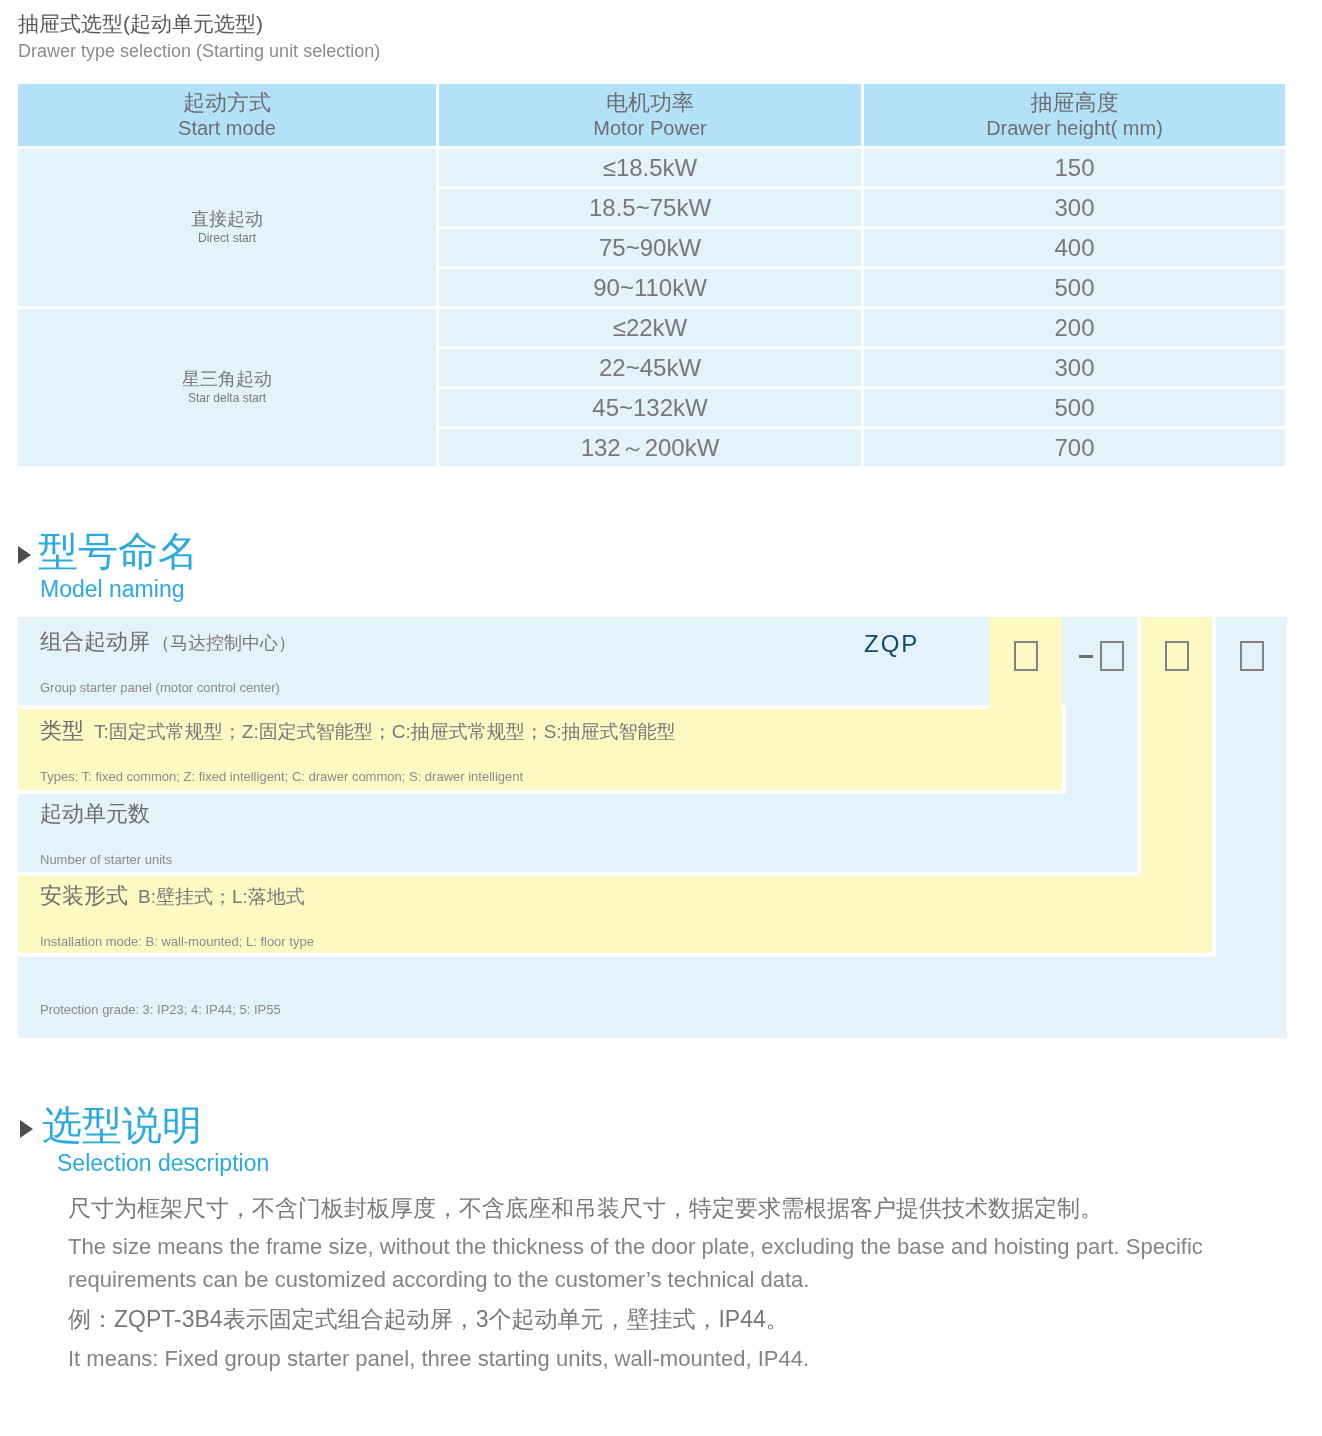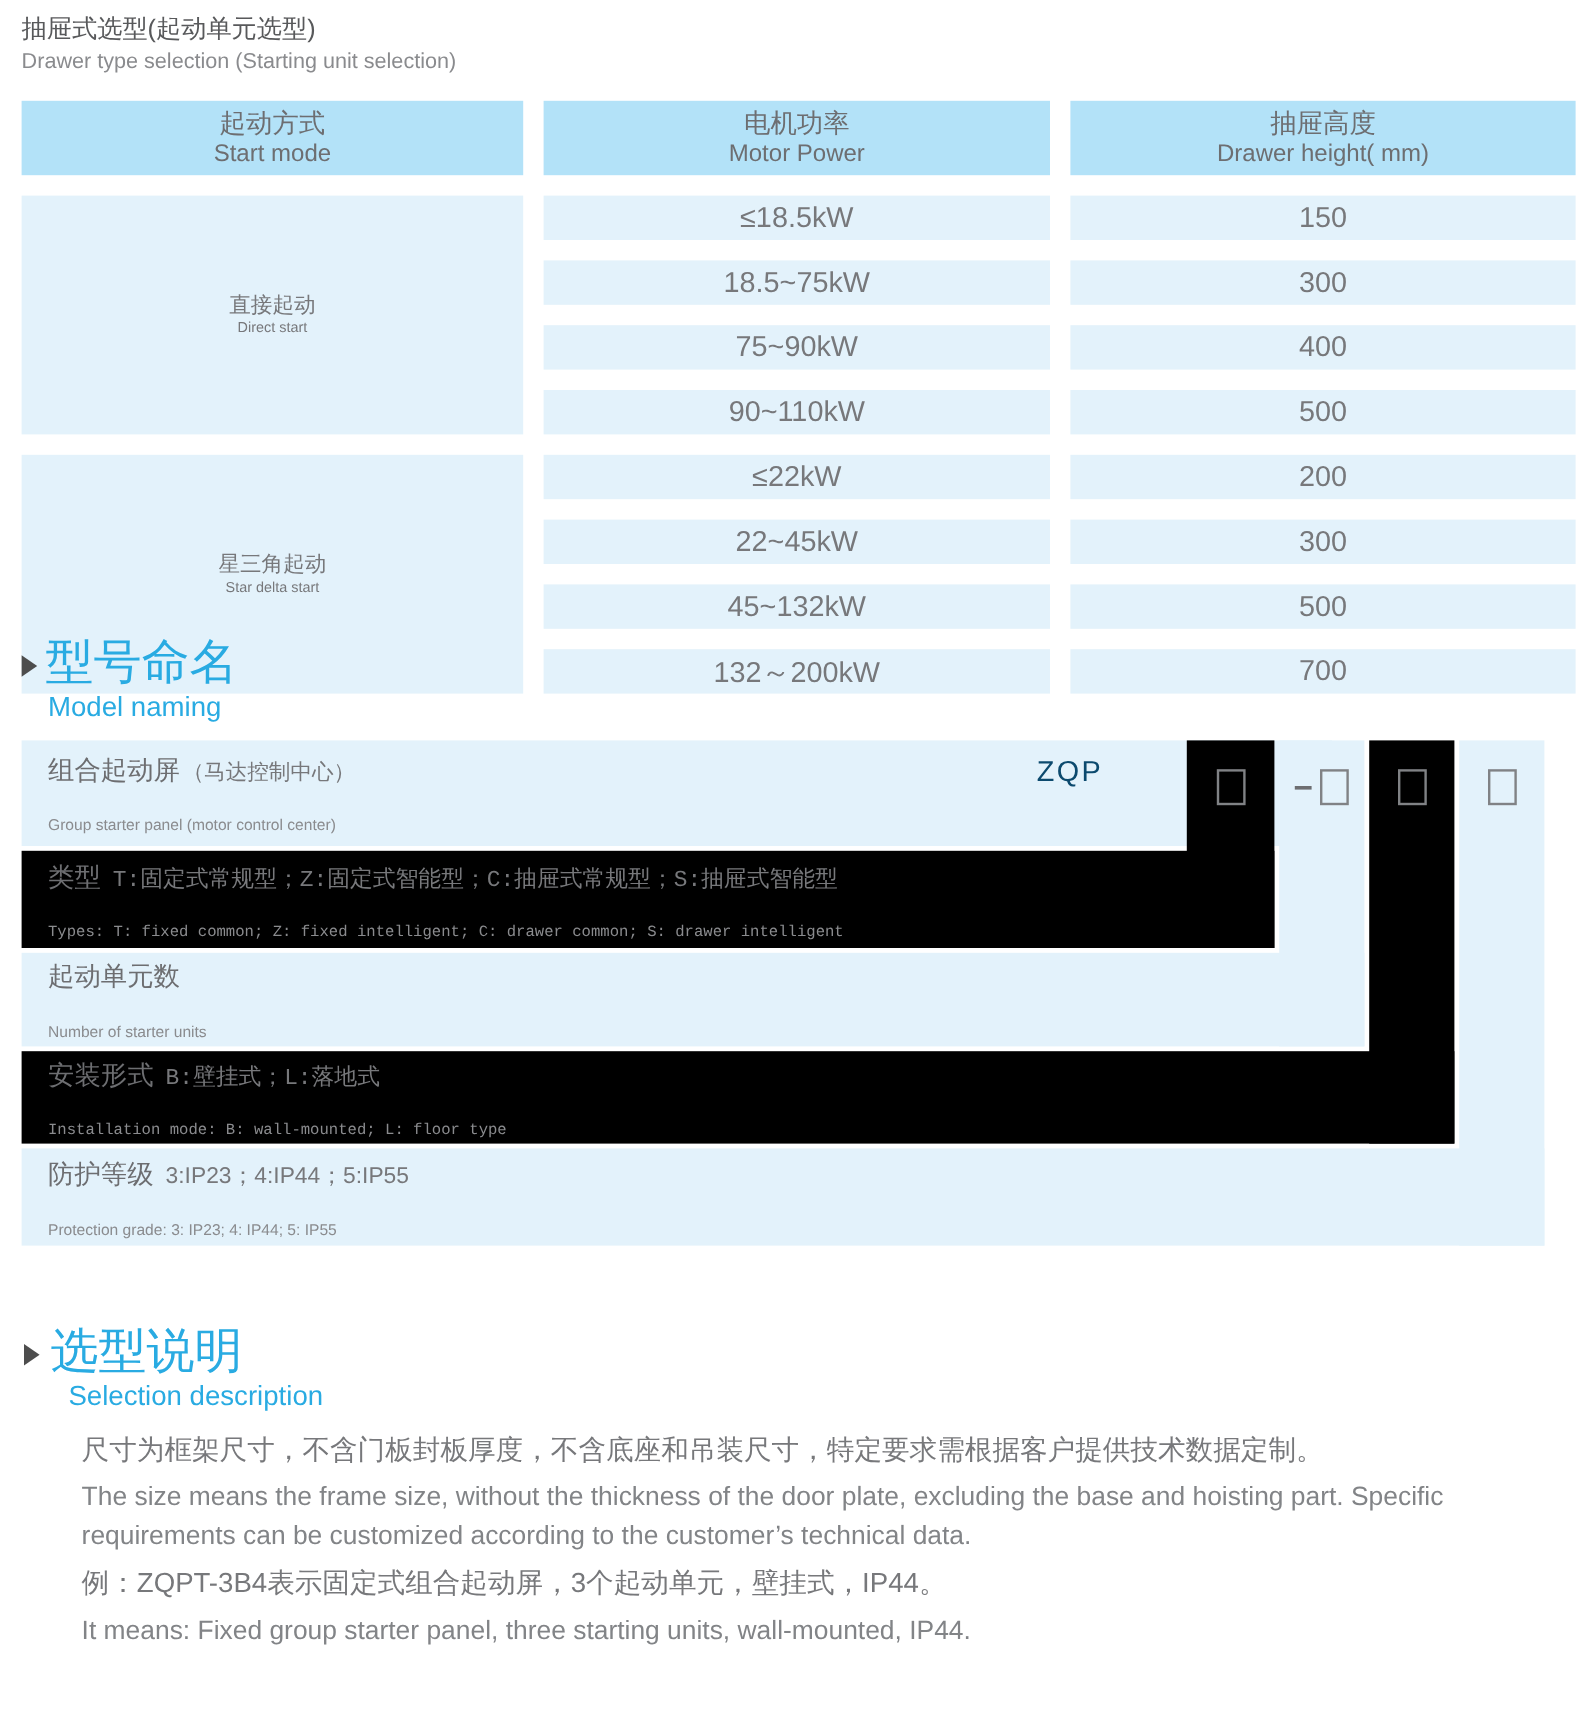--- a/index.html
+++ b/index.html
@@ -12,21 +12,21 @@
   
   .top-title-zh { left:18px; top:10px; font-size:21px; color:#58595b; }
   .top-title-en { left:18px; top:41px; font-size:18px; color:#8a8b8e; }
 
   
   .sel-table {
     left:18px; top:84px;
     display:grid;
     grid-template-columns:418px 422px 421px;
     grid-template-rows:62px repeat(8, 37px);
-    gap:17px;
+    gap:3px;
   }
   .cell { display:flex; align-items:center; justify-content:center; }
   .cell.head { background:#b3e2f8; flex-direction:column; color:#6d6e71; line-height:1.25; }
   .cell.body { background:#e3f2fb; color:#77787b; font-size:24px; }
   .cell.mode { background:#e3f2fb; flex-direction:column; color:#77787b; line-height:1.3; }
   .h-zh { font-size:22px; }
   .h-en { font-size:20px; }
   .m-zh { font-size:18px; }
   .m-en { font-size:12px; }
   .c1 { grid-column:1; } .c2 { grid-column:2; } .c3 { grid-column:3; }
@@ -38,21 +38,21 @@
     border-left:13px solid #4d4d4d;
     border-top:9px solid transparent;
     border-bottom:9px solid transparent;
   }
   .sec-zh { font-size:40px; color:#29abe2; }
   .sec-en { font-size:23px; color:#29abe2; }
 
   
   .band { display:flex; flex-direction:column; justify-content:center; padding-left:22px; box-sizing:border-box; }
   .bg-blue { background:#e3f2fb; }
-  .bg-gray { background:#000000;font-family:Liberation Mono, monospace; }
+  .bg-gray { background:#fef9c3; }
   .band-zh { font-size:22px; color:#6d6e71; }
   .band-zh .note { font-size:19px; margin-left:10px; color:#77787b; }
   .band-zh .note-sm { font-size:18px; margin-left:2px; color:#77787b; }
   .band-en { font-size:13px; color:#8a8b8e; margin-top:23px; }
   .code-prefix { font-size:24px; color:#0c4a6e; letter-spacing:2px; }
   .codecol { display:flex; justify-content:center; align-items:flex-start; padding-top:24px; box-sizing:border-box; }
   .code-box { width:24px; height:30px; border:2px solid #808285; box-sizing:border-box; }
   .dash { width:14px; height:3px; background:#6d6e71; margin-top:14px; margin-right:7px; }
 
   
@@ -129,23 +129,20 @@
   </div>
   <div class="band-en">Number of starter units</div>
 </div>
 <div class="abs band bg-gray" style="left:18px; top:876px; width:1194px; height:77px;">
   <div class="band-zh">
     <span>安装形式</span><span class="note">B:壁挂式；L:落地式</span>
   </div>
   <div class="band-en">Installation mode: B: wall-mounted; L: floor type</div>
 </div>
 <div class="abs band bg-blue" style="left:18px; top:957px; width:1269px; height:81px;">
-  <div class="band-zh">
-    <span>防护等级</span><span class="note">3:IP23；4:IP44；5:IP55</span>
-  </div>
   <div class="band-en">Protection grade: 3: IP23; 4: IP44; 5: IP55</div>
 </div>
 
 <div class="abs code-prefix" style="left:864px; top:630px;">ZQP</div>
 
 <div class="abs codecol bg-gray" style="left:989px; top:617px; width:73px; height:173px;">
   <div class="code-box"></div>
 </div>
 <div class="abs codecol bg-blue" style="left:1066px; top:617px; width:71px; height:255px;">
   <div class="dash"></div>

